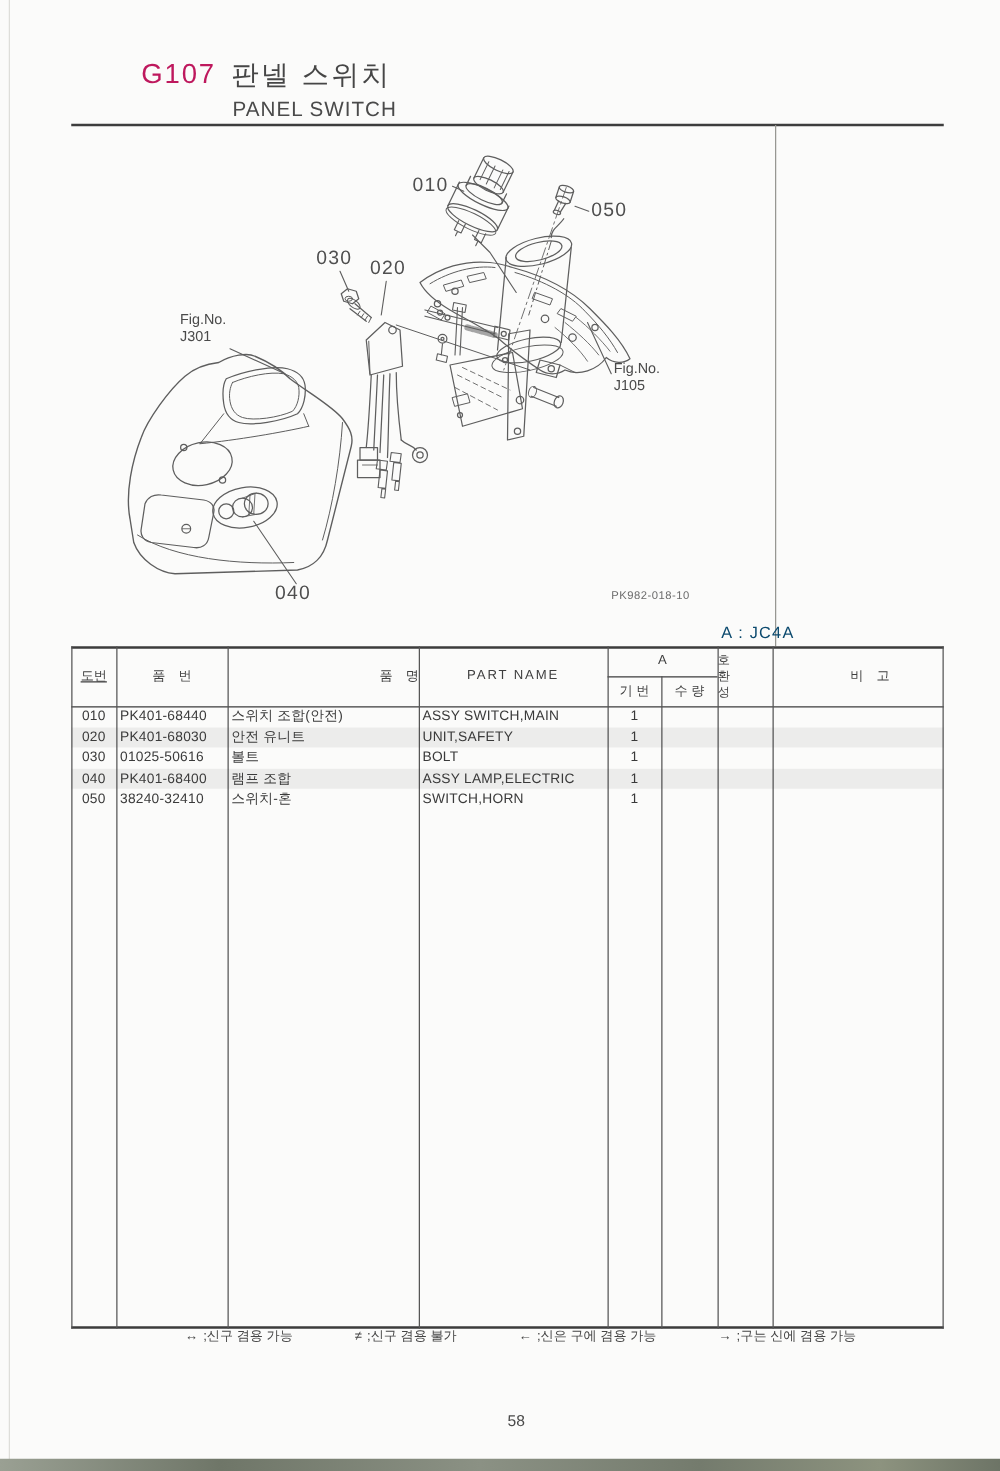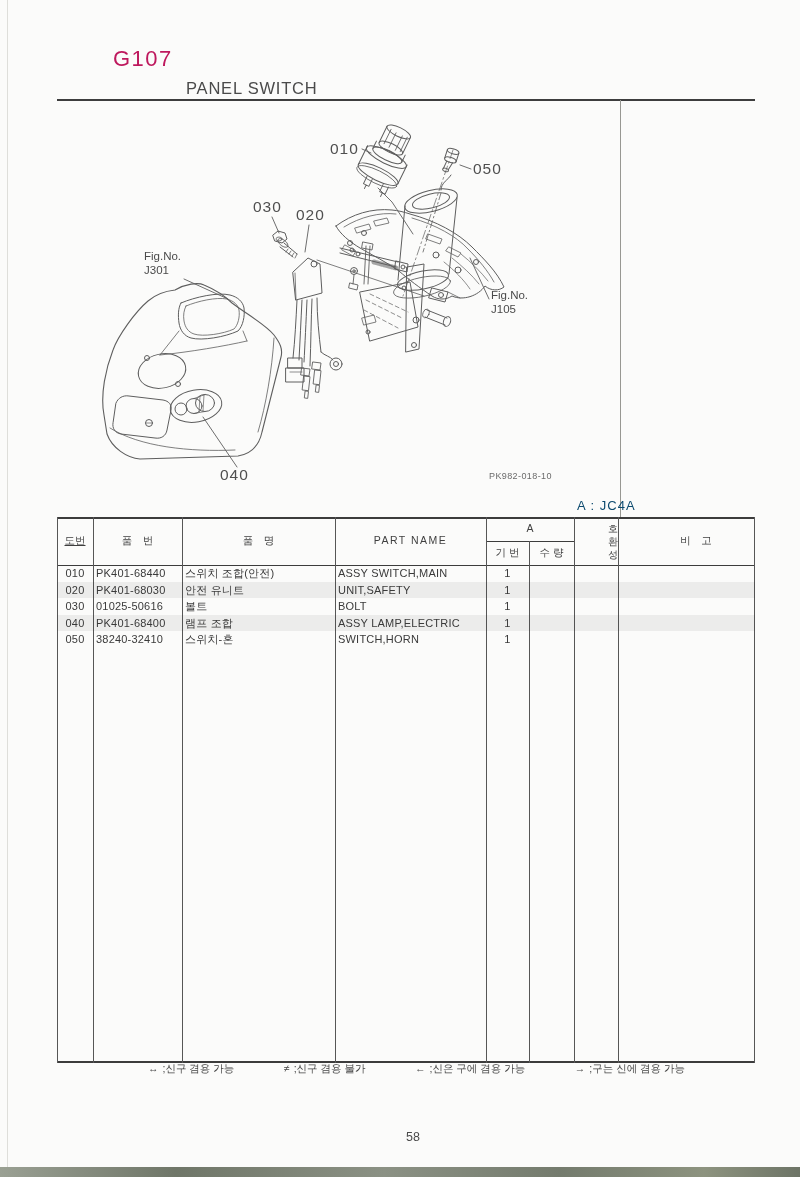--- a/index.html
+++ b/index.html
@@ -20,21 +20,21 @@
   .figref{font-size:11.5px;line-height:13.5px;color:#4a4a4a;}
   .dwgcode{left:489px;top:471px;font-size:9px;letter-spacing:.4px;color:#6b6b6b;}
   .variant{left:577px;top:498px;font-size:13px;letter-spacing:1px;color:#0c4a6e;}
   svg.diagram{left:0;top:0;}
   
   .tbl{left:57px;top:517px;width:698px;height:546px;}
   .vl{position:absolute;width:1px;top:0;height:546px;background:#565656;}
   .hl{position:absolute;left:0;width:698px;background:#3c3c3c;}
   .hcell{position:absolute;font-size:10.5px;color:#3f3f3f;text-align:center;}
   .hcell.en{letter-spacing:1.5px;font-size:10.5px;}
-  .compat-stack{position:absolute;left:517px;width:44px;top:5px;text-align:right;}
+  .compat-stack{position:absolute;left:517px;width:44px;top:5px;text-align:left;}
   .compat-stack span{display:inline-block;width:12px;font-size:10px;line-height:13px;
      word-break:break-all;white-space:normal;}
   .trow{position:absolute;left:0;width:698px;height:16.5px;line-height:16.5px;font-size:11px;color:#3a3a3a;}
   .trow.shaded{background:rgba(60,60,50,0.075);}
   .trow span{position:absolute;top:0;white-space:nowrap;letter-spacing:.2px;}
   .c-no{left:0;width:36px;text-align:center;}
   .c-pn{left:39px;text-align:center;}
   .c-ko{left:128px;}
   .c-en{left:281px;}
   .c-serial{left:429px;width:43px;text-align:center;}
@@ -46,20 +46,21 @@
   .pageno{left:380px;top:1130px;width:66px;text-align:center;font-size:12.5px;color:#4a4a4a;}
 </style>
 </head>
 <body>
 
 <div class="page">
 
   <div class="abs edge-left"></div>
 
   <div class="abs sec-code">G107</div>
+  <div class="abs title-ko">판넬 스위치</div>
   <div class="abs title-en">PANEL SWITCH</div>
   <div class="abs hrule"></div>
   <div class="abs vdivider"></div>
 
   <svg class="abs diagram" width="800" height="1177" viewBox="0 0 800 1177">
     <g stroke="#5e5e5e" fill="none" stroke-width="1" stroke-linecap="round" stroke-linejoin="round">
 
       <g transform="rotate(26 386 158)">
         <ellipse cx="386" cy="129" rx="13" ry="4.5"></ellipse>
         <path d="M373,129 V147 M399,129 V147"></path>
@@ -226,21 +227,21 @@
     <div class="vl" style="left:125px;"></div>
     <div class="vl" style="left:278px;"></div>
     <div class="vl" style="left:429px;"></div>
     <div class="vl" style="left:472px;top:24px;height:522px;"></div>
     <div class="vl" style="left:517px;"></div>
     <div class="vl" style="left:561px;"></div>
     <div class="vl" style="left:697px;"></div>
 
     <div class="hcell" style="left:0;width:36px;top:17px;text-decoration:underline;">도번</div>
     <div class="hcell" style="left:36px;width:89px;top:17px;">품　번</div>
-    <div class="hcell" style="left:125px;width:153px;top:17px;">품　명</div>
+    <div class="hcell" style="left:125px;width:153px;top:17px;text-align:right;">품　명</div>
     <div class="hcell en" style="left:278px;width:151px;top:17px;">PART NAME</div>
     <div class="hcell" style="left:429px;width:88px;top:5px;">A</div>
     <div class="hcell" style="left:429px;width:43px;top:29px;">기 번</div>
     <div class="hcell" style="left:472px;width:45px;top:29px;">수 량</div>
     <div class="compat-stack"><span>호환성</span></div>
     <div class="hcell" style="left:561px;width:136px;top:17px;margin-left:10px;">비　고</div>
 
     <div class="trow" style="top:48px;">
       <span class="c-no">010</span>
       <span class="c-pn">PK401-68440</span>

